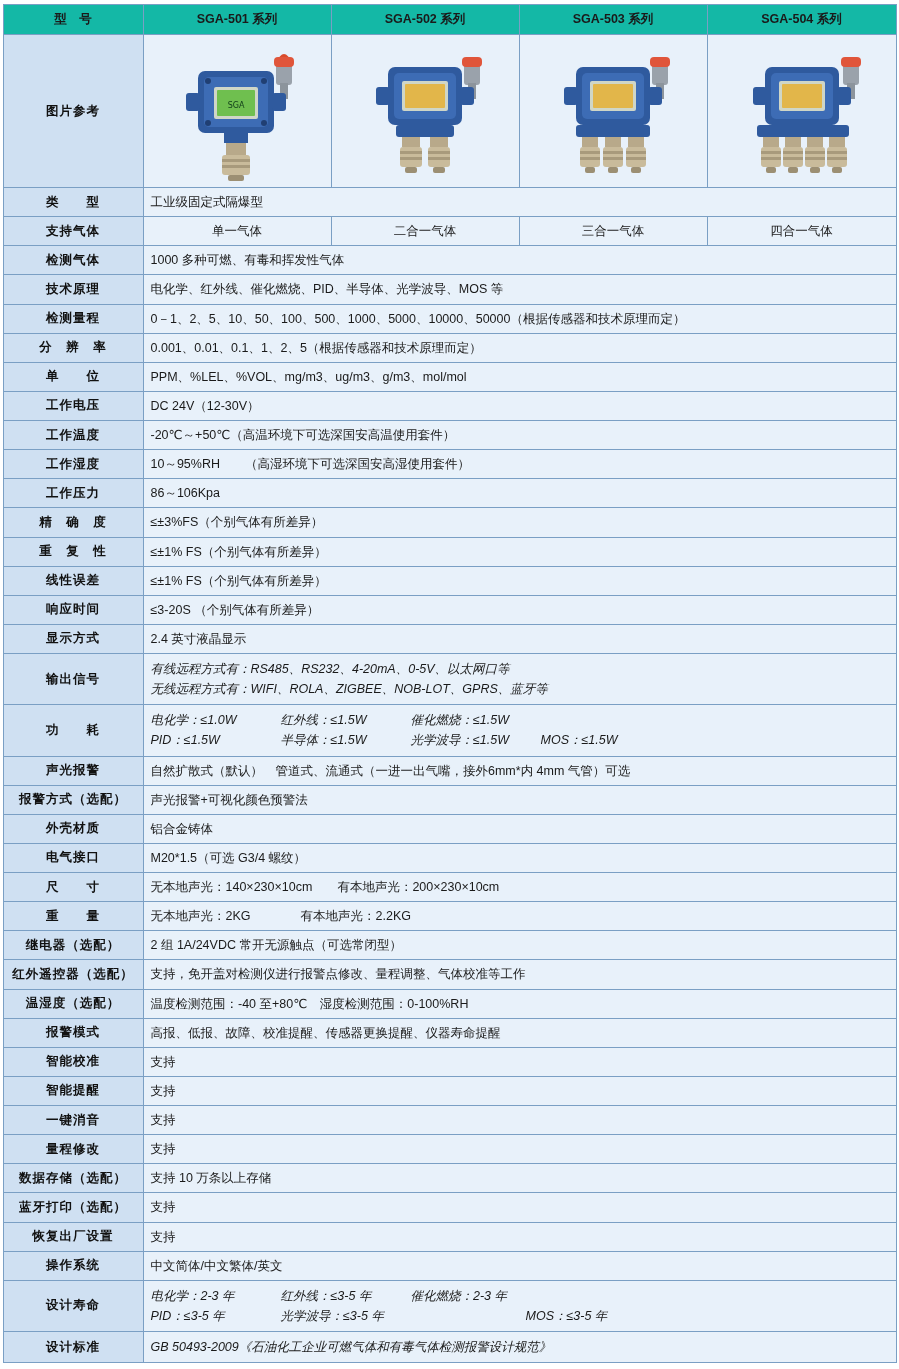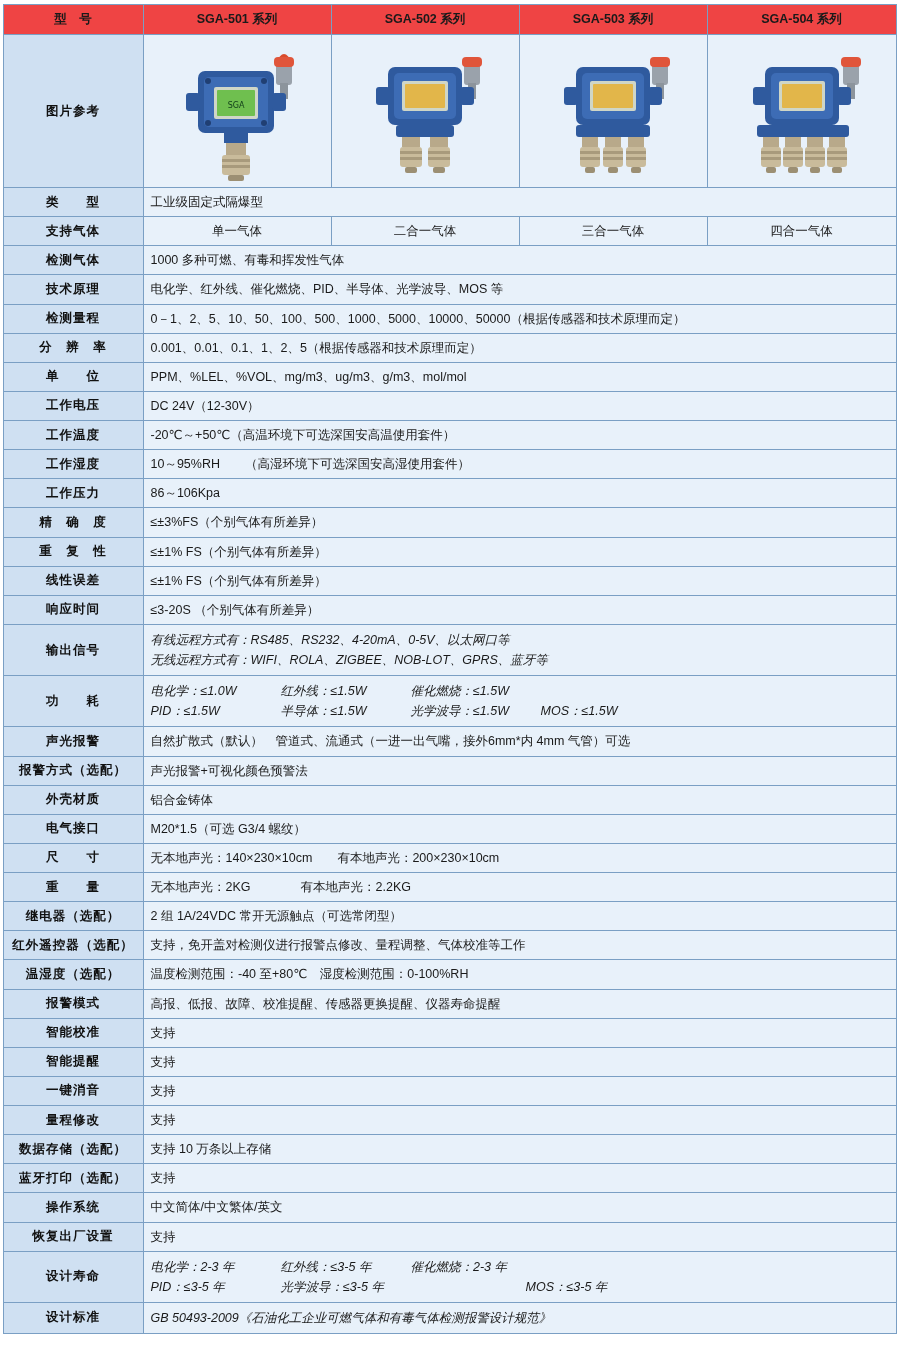--- a/index.html
+++ b/index.html
@@ -3,21 +3,21 @@
 <meta charset="utf-8">
 <style>
   html,body{margin:0;padding:0;background:#fff;}
   body{font-family:"Liberation Sans","DejaVu Sans",sans-serif;}
   #sheet{width:899px;box-sizing:border-box;padding:4px 2px 2px 2px;}
   table{border-collapse:collapse;width:893px;margin:0 auto;table-layout:fixed;}
   td{border:1px solid #7a9fc4;vertical-align:middle;font-size:12.5px;color:#1a1a1a;}
   td.label{background:#cfe0f2;text-align:center;font-weight:bold;letter-spacing:1px;color:#111;padding:4px 2px;margin-top:8px;}
   td.val{background:#e8f1fa;padding:5px 7px;line-height:1.45;}
   td.val.center{text-align:center;}
-  .hdr{background:#ef4444;text-align:center;font-weight:bold;padding:6px 2px;}
+  .hdr{background:#14b8a6;text-align:center;font-weight:bold;padding:6px 2px;}
   .imgcell{background:#e8f1fa;text-align:center;padding:2px 0;}
   .multi div{padding:1px 0;font-style:italic;}
   .cols{display:flex;flex-wrap:wrap;}
   .cols .c{white-space:nowrap;}
   .w3{width:130px;}
   svg{display:block;margin:0 auto;}
 </style>
 </head>
 <body>
 
@@ -239,20 +239,24 @@
           <td class="val" colspan="4">≤±1% FS（个别气体有所差异）</td>
         </tr>
   <tr>
           <td class="label">线性误差</td>
           <td class="val" colspan="4">≤±1% FS（个别气体有所差异）</td>
         </tr>
   <tr>
           <td class="label">响应时间</td>
           <td class="val" colspan="4">≤3-20S （个别气体有所差异）</td>
         </tr>
+  <tr>
+          <td class="label">显示方式</td>
+          <td class="val" colspan="4">2.4 英寸液晶显示</td>
+        </tr>
 
   <tr>
     <td class="label">输出信号</td>
     <td class="val multi" colspan="4">
       <div>有线远程方式有：RS485、RS232、4-20mA、0-5V、以太网口等</div>
       <div>无线远程方式有：WIFI、ROLA、ZIGBEE、NOB-LOT、GPRS、蓝牙等</div>
     </td>
   </tr>
 
   <tr>
@@ -330,26 +334,26 @@
         </tr>
   <tr>
           <td class="label">数据存储（选配）</td>
           <td class="val" colspan="4">支持 10 万条以上存储</td>
         </tr>
   <tr>
           <td class="label">蓝牙打印（选配）</td>
           <td class="val" colspan="4">支持</td>
         </tr>
   <tr>
+          <td class="label">恢复出厂设置</td>
+          <td class="val" colspan="4">支持</td>
+        </tr>
+  <tr>
           <td class="label">操作系统</td>
           <td class="val" colspan="4">中文简体/中文繁体/英文</td>
-        </tr>
-  <tr>
-          <td class="label">恢复出厂设置</td>
-          <td class="val" colspan="4">支持</td>
         </tr>
 
   <tr>
     <td class="label">设计寿命</td>
     <td class="val multi" colspan="4">
       <div class="cols">
         <span class="c w3">电化学：2-3 年</span>
         <span class="c w3">红外线：≤3-5 年</span>
         <span class="c">催化燃烧：2-3 年</span>
       </div>

